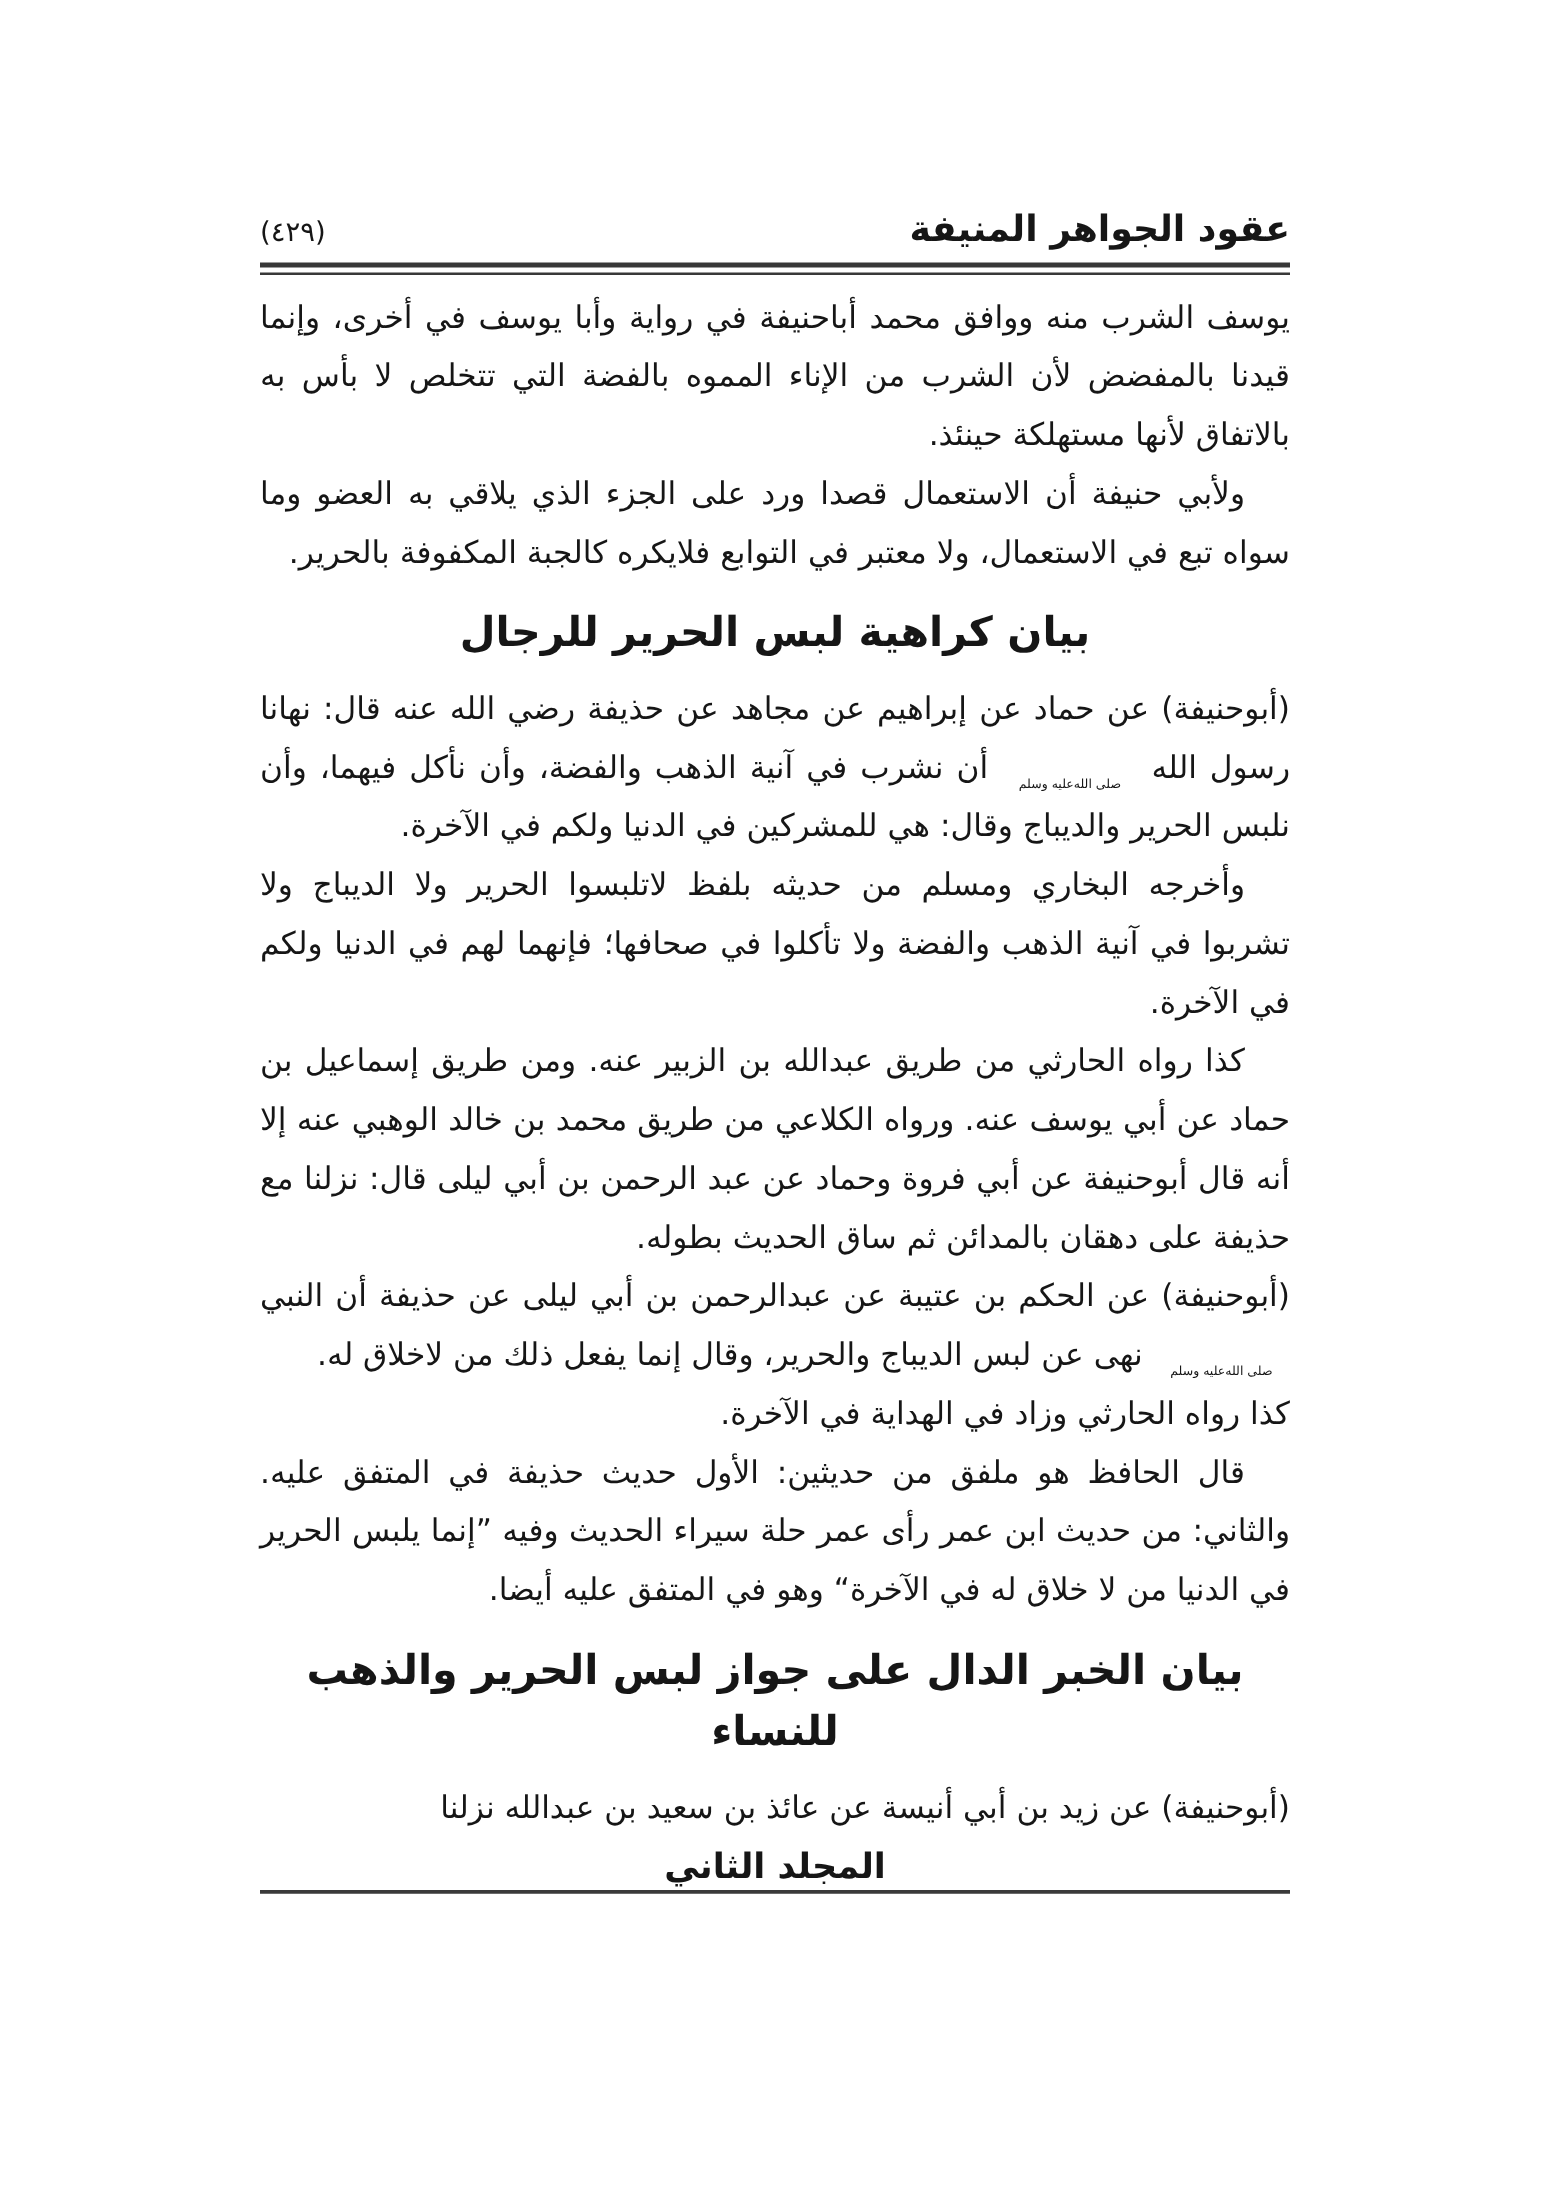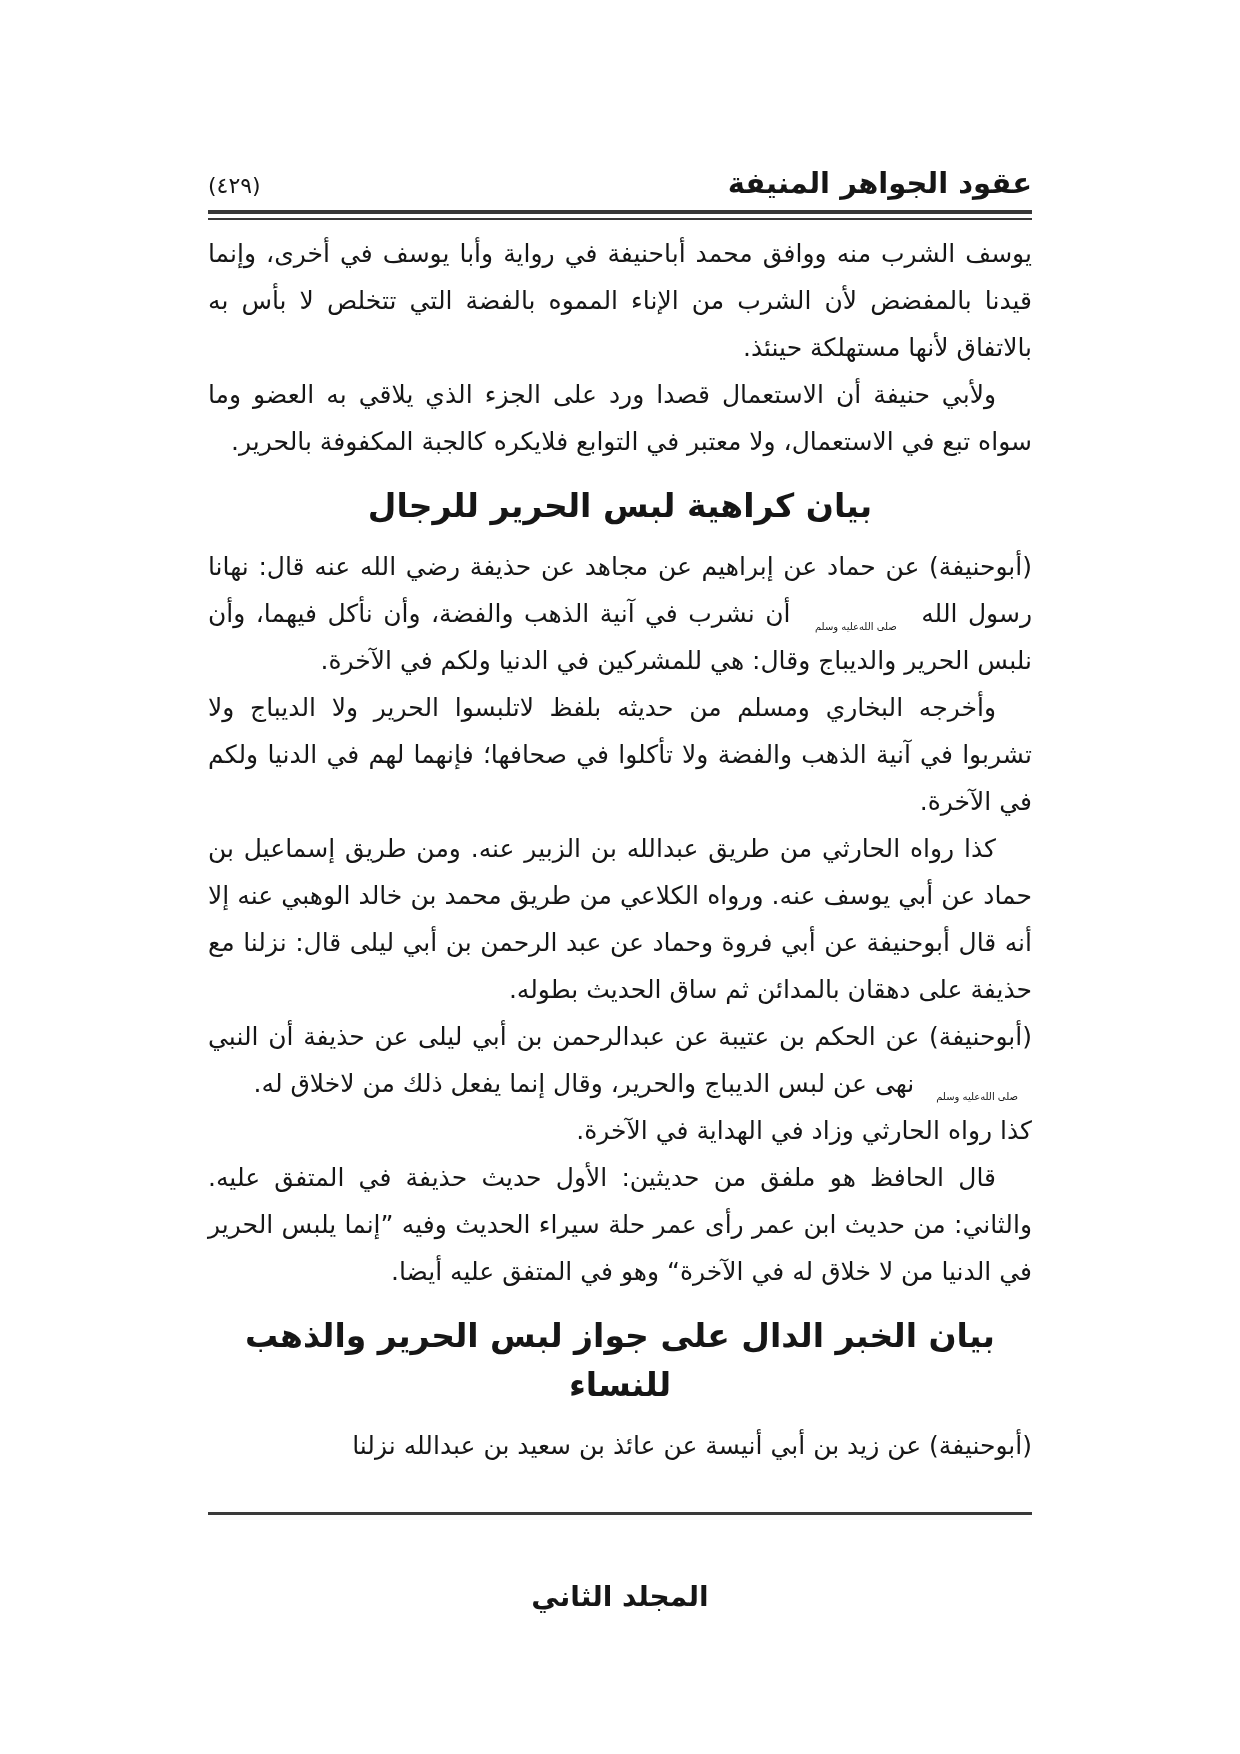--- a/index.html
+++ b/index.html
@@ -64,21 +64,21 @@
   }
   .footer-rule {
     position: absolute;
     top: 1512px;
     right: 208px;
     width: 824px;
     border-top: 3px solid #3a3a3a;
   }
   .footer-volume {
     position: absolute;
-    top: 1580px;
+    top: 1476px;
     right: 208px;
     width: 824px;
     direction: rtl;
     text-align: center;
     font-weight: bold;
     font-size: 28px;
   }
 </style>
 </head>
 <body>

